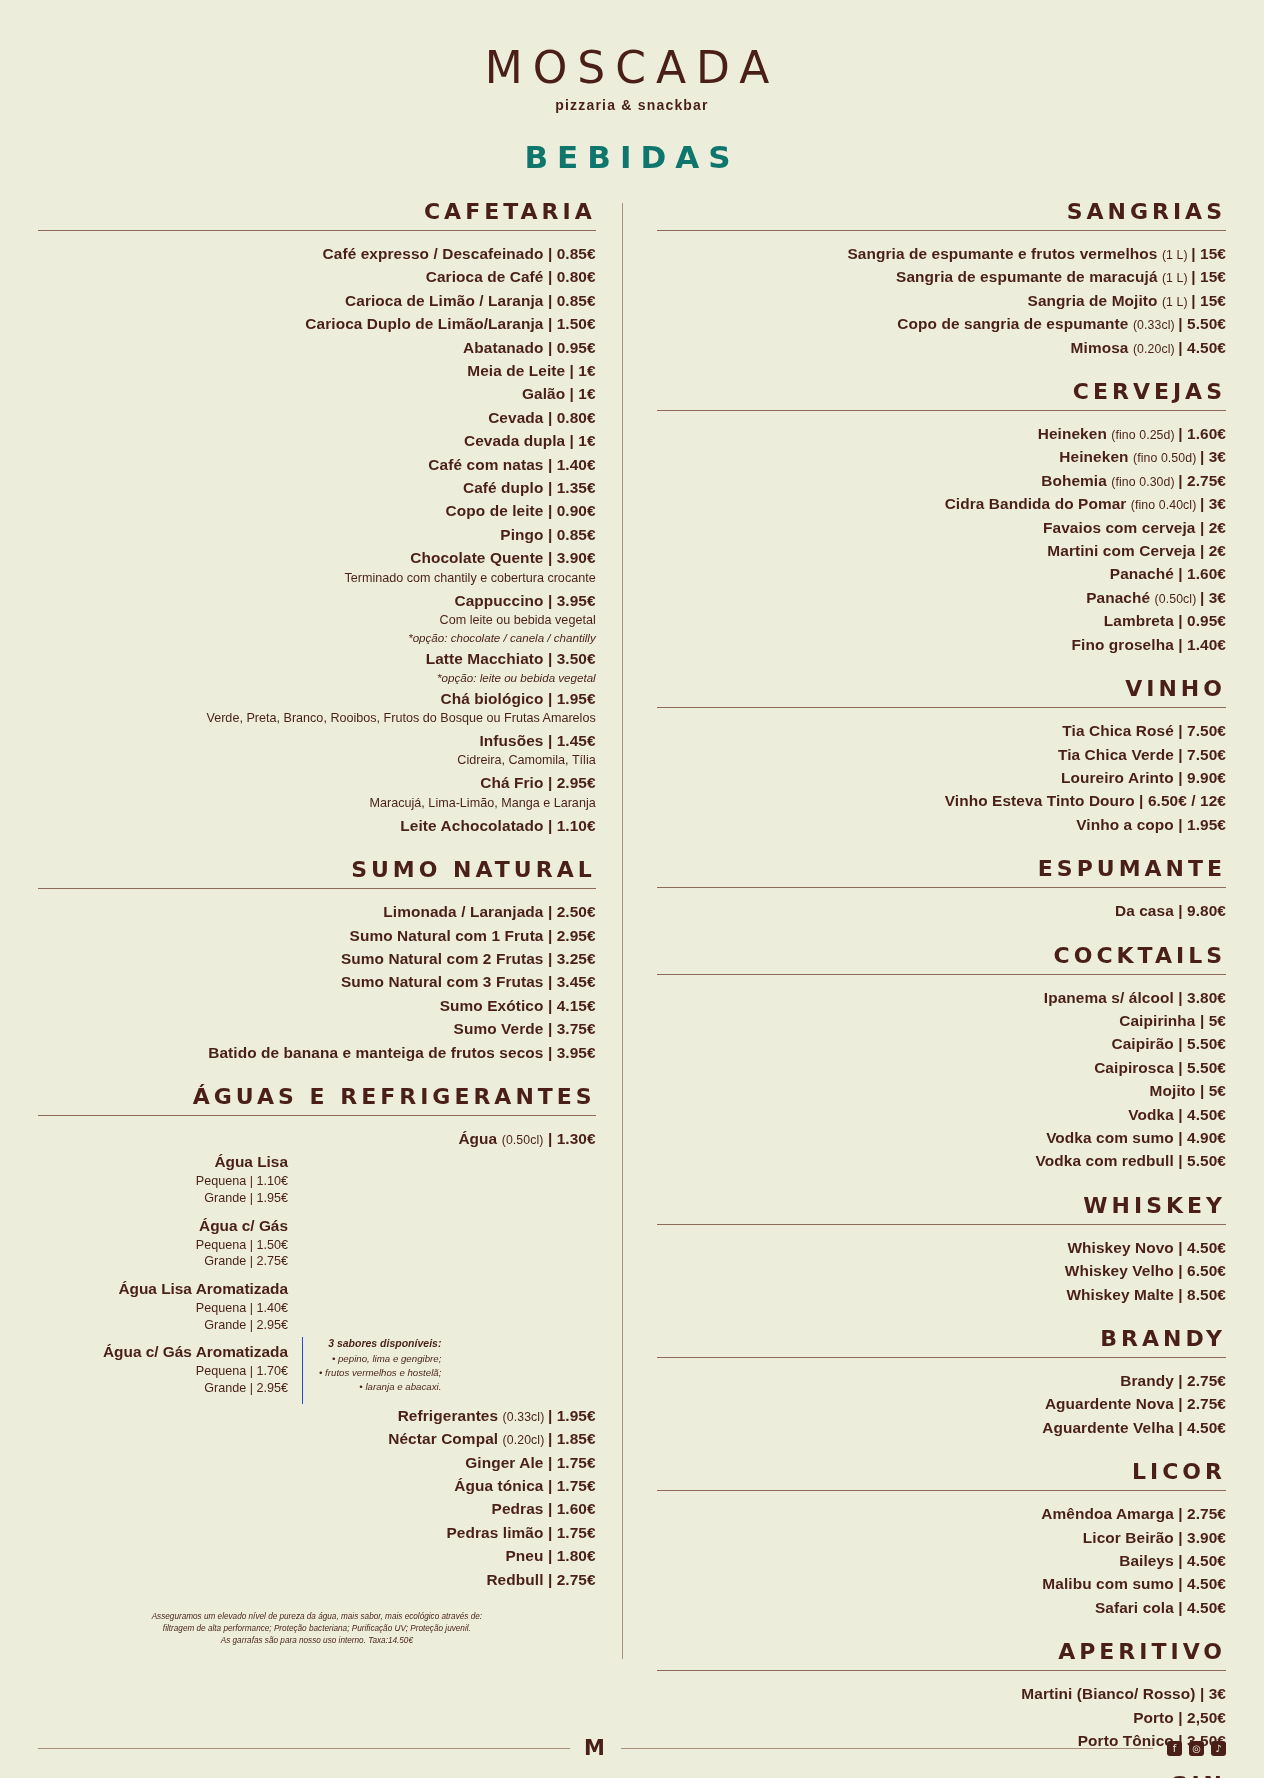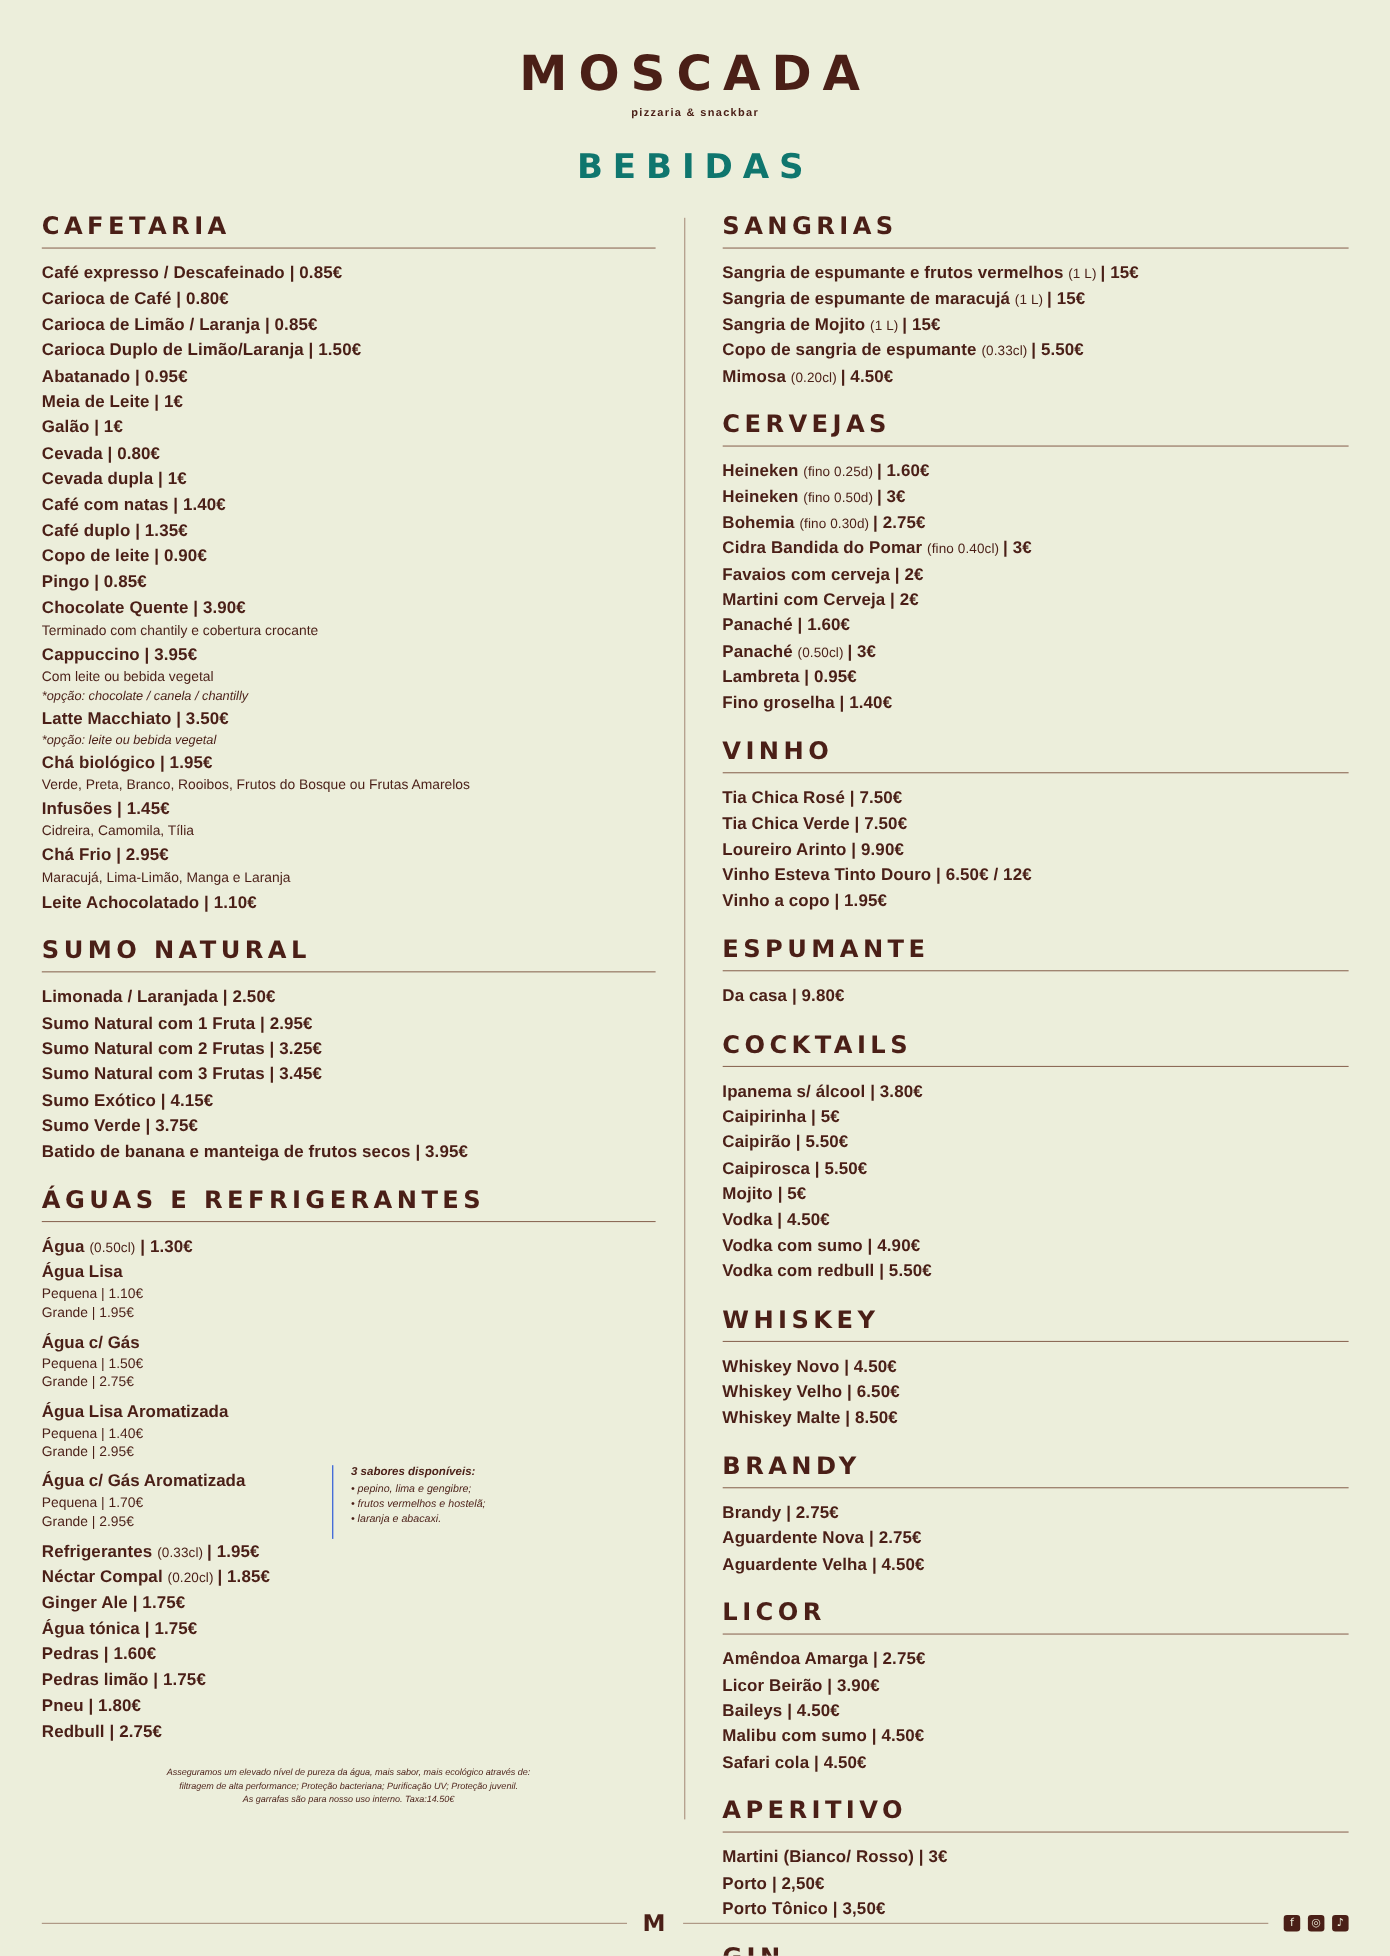--- a/index.html
+++ b/index.html
@@ -17,28 +17,28 @@
     padding:34px 38px 10px 38px;
     position:relative;
   }
   
   .brand{
     text-align:center;
     margin-top:12px;
   }
   .brand-name{
     font-family:"DejaVu Sans", sans-serif;
-    font-weight:bold;
+    font-weight:normal;
     font-size:44px;
     letter-spacing:10px;
     color:#4a1f17;
     line-height:1;
   }
   .brand-sub{
-    font-size:10px;
+    font-size:14px;
     letter-spacing:1.2px;
     margin-top:7px;
     color:#4a1f17;
     font-weight:bold;
   }
   .page-title{
     text-align:center;
     font-family:"DejaVu Sans", sans-serif;
     font-weight:bold;
     font-size:31px;
@@ -69,21 +69,21 @@
     font-size:22px;
     letter-spacing:4px;
     color:#4a1f17;
     margin:0 0 6px 0;
   }
   .sec-rule{
     height:1px;
     background:#8d6b58;
     margin-bottom:11px;
   }
-  .sec{ margin-bottom:20px; }
+  .sec{ margin-bottom:20px;text-align:right; }
   .item{
     font-size:15.4px;
     font-weight:bold;
     line-height:1.52;
     color:#4a1f17;
     letter-spacing:.1px;
   }
   .item .sm{
     font-weight:normal;
     font-size:12.3px;

